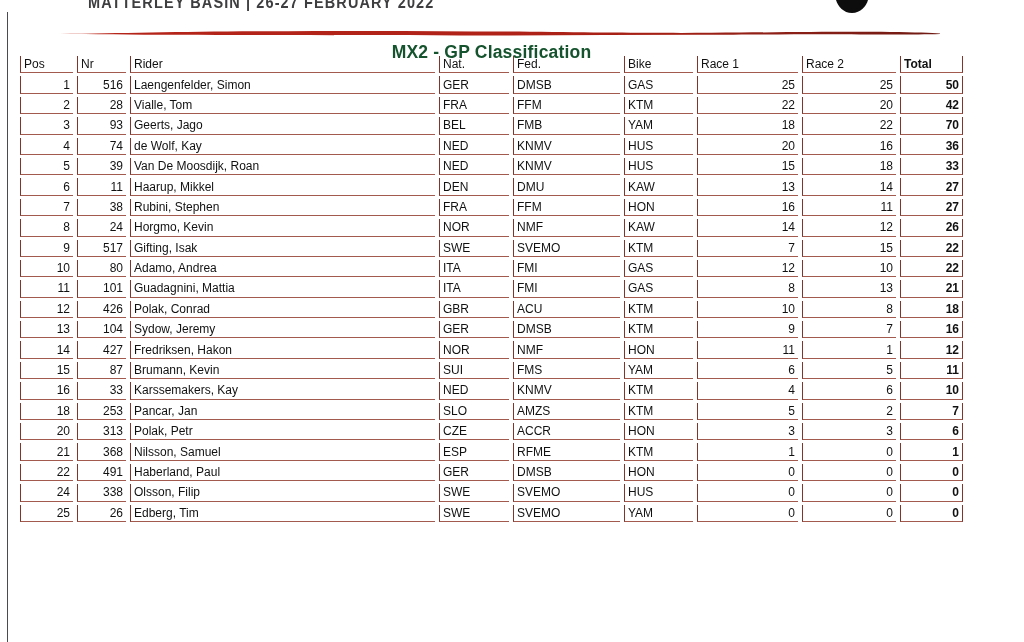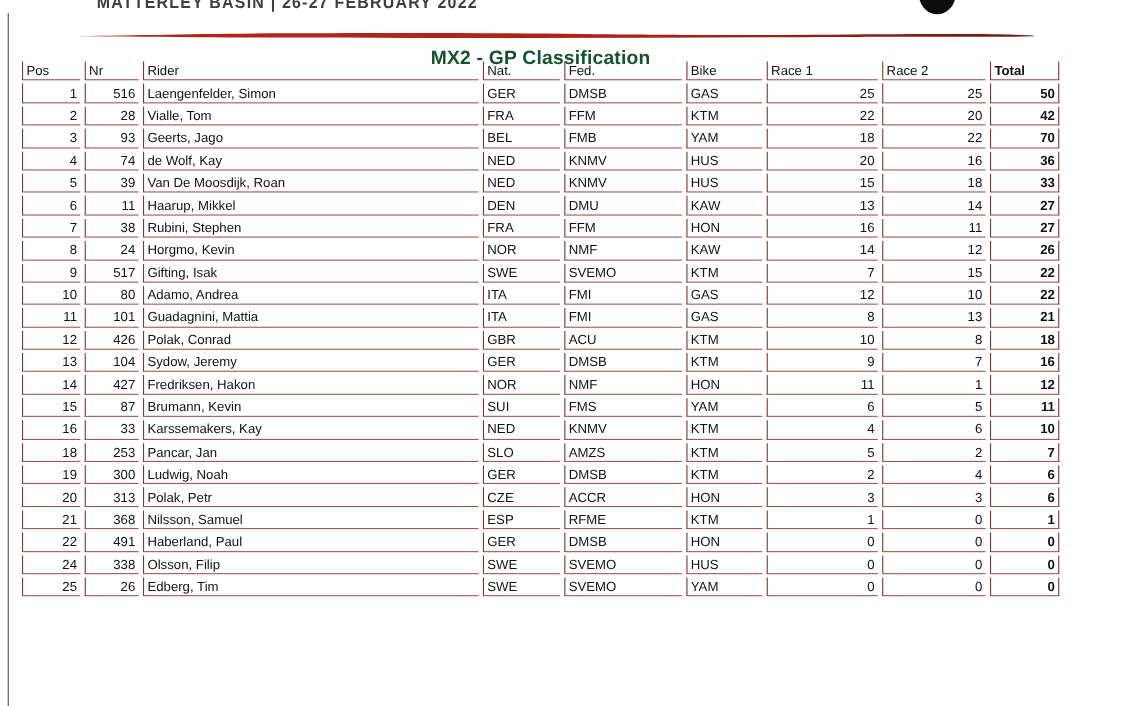--- a/index.html
+++ b/index.html
@@ -294,31 +294,20 @@
           <td class="al-right">253</td>
           <td class="al-left">Pancar, Jan</td>
           <td class="al-left">SLO</td>
           <td class="al-left">AMZS</td>
           <td class="al-left">KTM</td>
           <td class="al-right">5</td>
           <td class="al-right">2</td>
           <td class="al-right last">7</td>
         </tr>
         <tr>
-          <td class="al-right">19</td>
-          <td class="al-right">300</td>
-          <td class="al-left">Ludwig, Noah</td>
-          <td class="al-left">GER</td>
-          <td class="al-left">DMSB</td>
-          <td class="al-left">KTM</td>
-          <td class="al-right">2</td>
-          <td class="al-right">4</td>
-          <td class="al-right last">6</td>
-        </tr>
-        <tr>
           <td class="al-right">20</td>
           <td class="al-right">313</td>
           <td class="al-left">Polak, Petr</td>
           <td class="al-left">CZE</td>
           <td class="al-left">ACCR</td>
           <td class="al-left">HON</td>
           <td class="al-right">3</td>
           <td class="al-right">3</td>
           <td class="al-right last">6</td>
         </tr>

